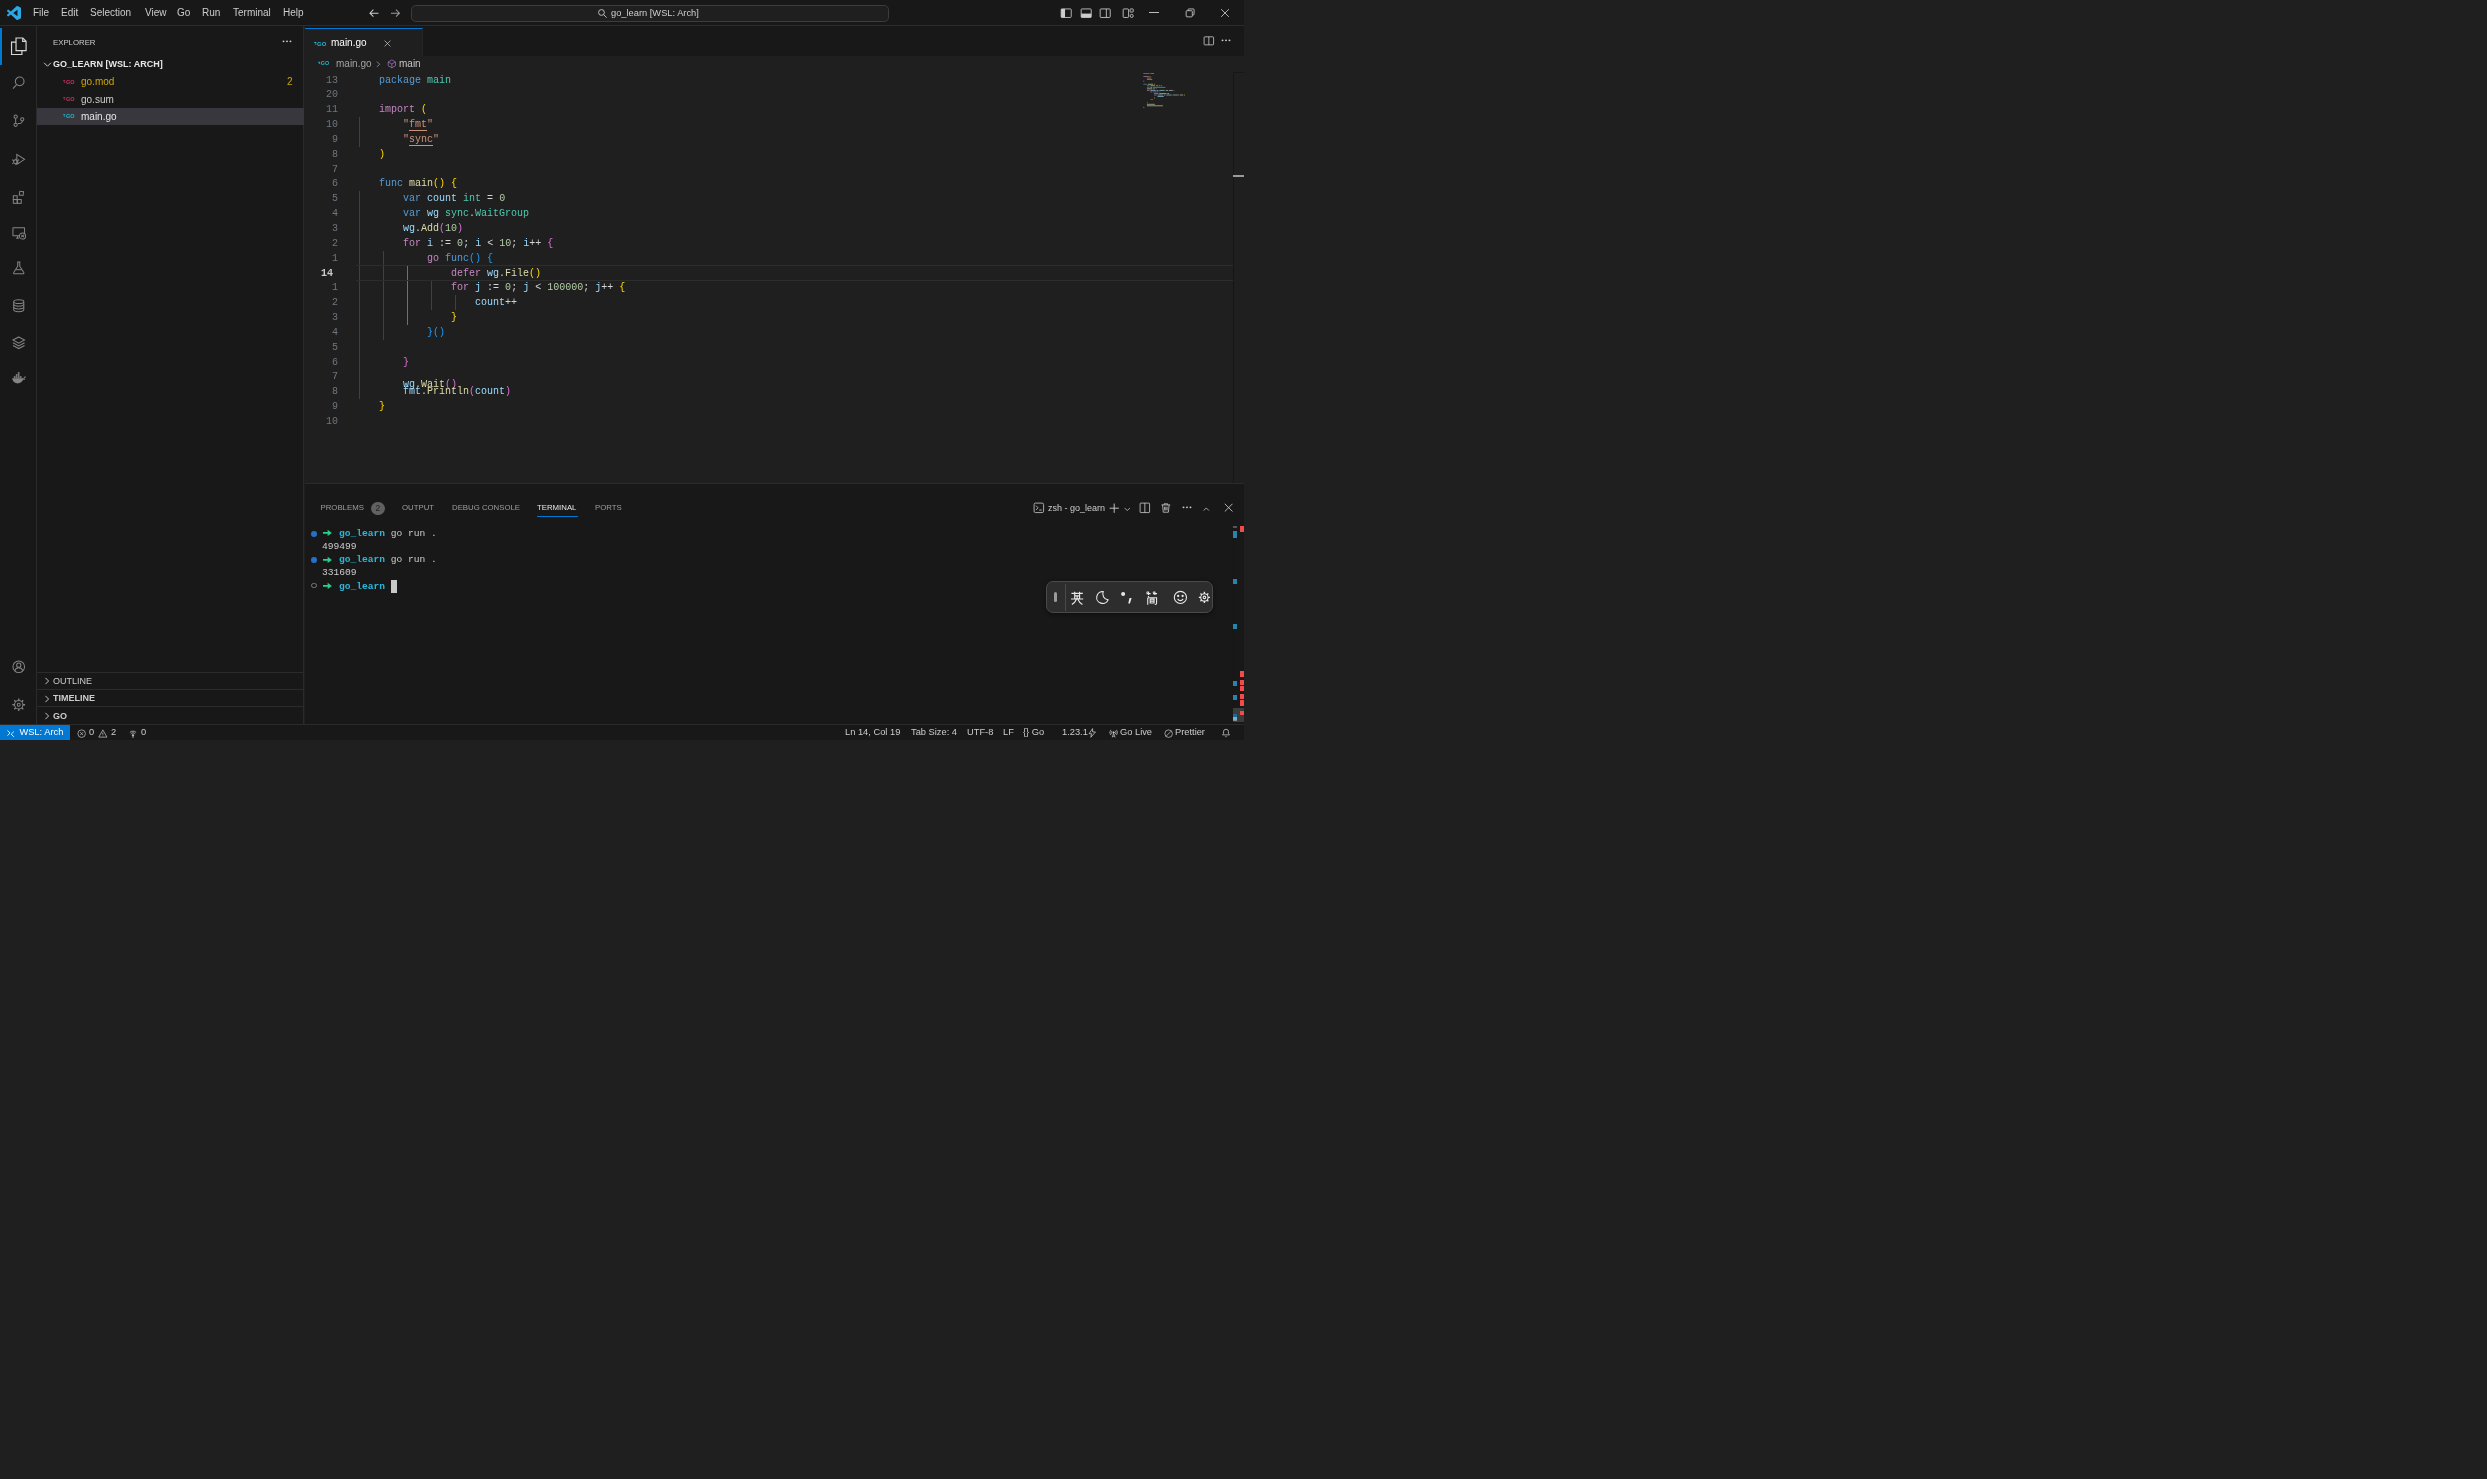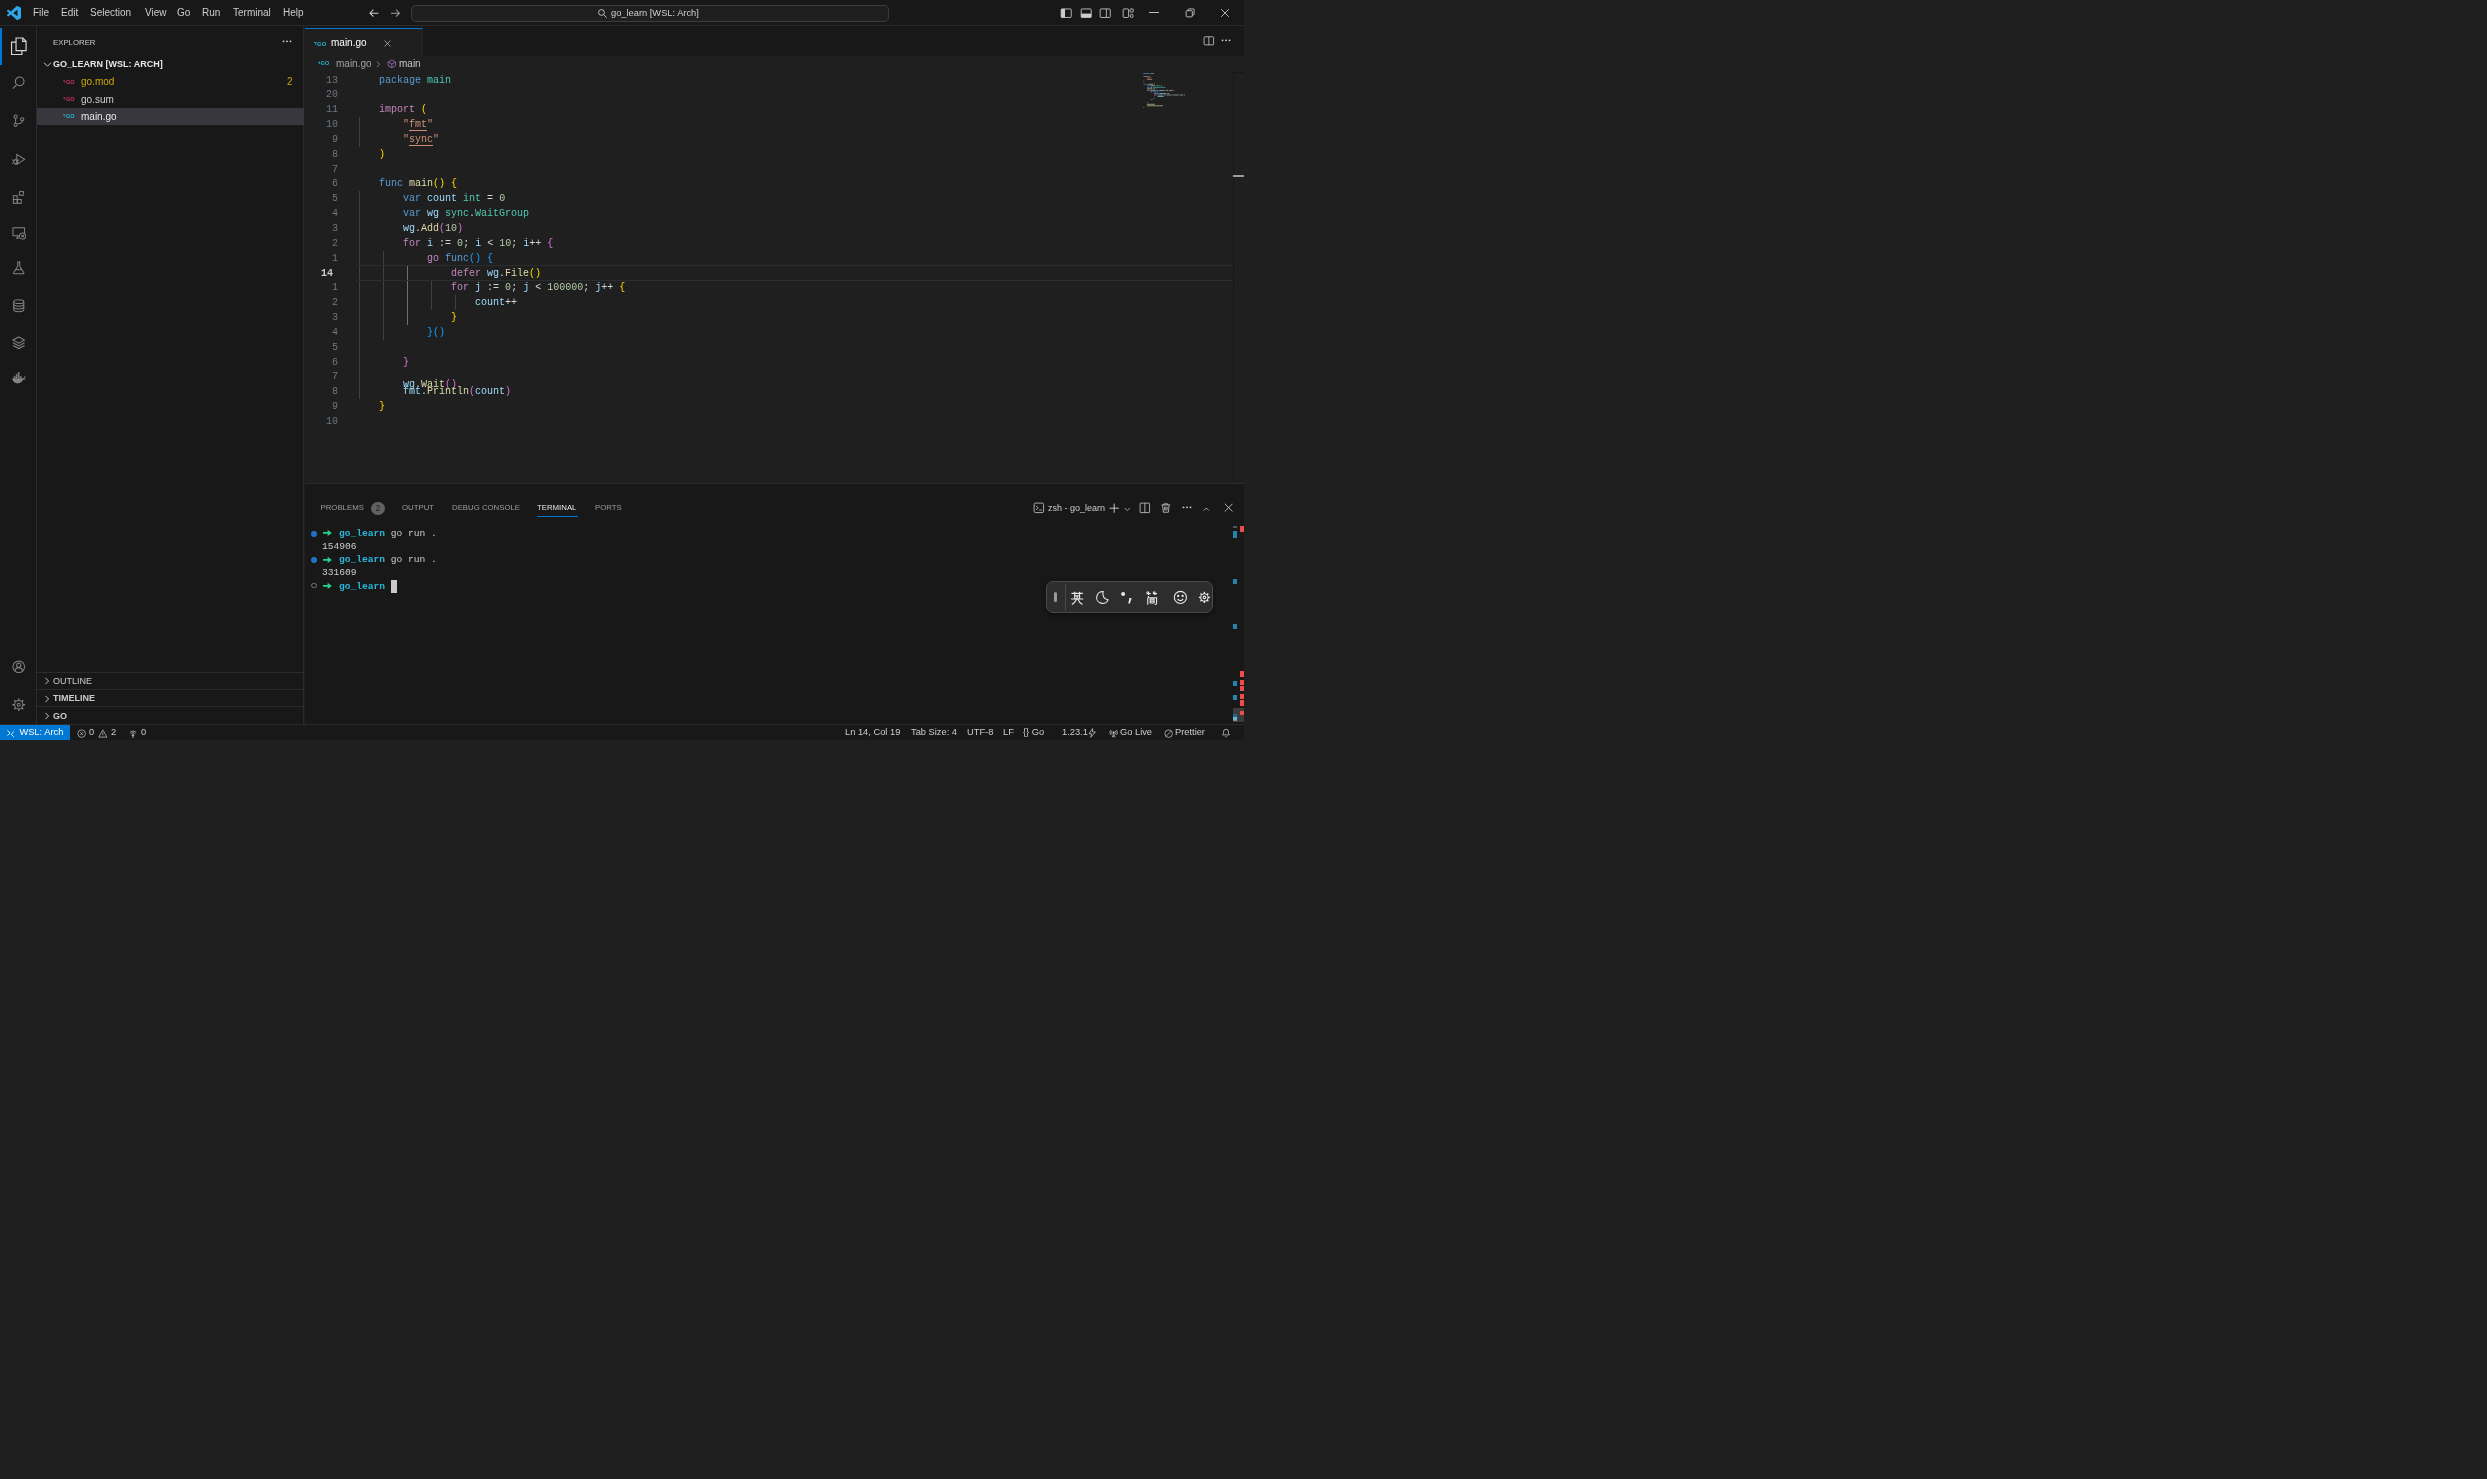--- a/index.html
+++ b/index.html
@@ -414,21 +414,21 @@
     </svg>
   <svg class="abs" style="left:919px;top:19px" width="9.3" height="9.3" viewBox="0 0 12 12" fill="none" stroke="#cccccc" stroke-width="1.1">
       <path d="M1 1 L11 11 M11 1 L1 11"></path>
     </svg>
 
   <div class="abs" style="left:6.2px;top:47px;width:5.8px;height:5.8px;border-radius:50%;background:#2472c8"></div>
   <svg class="abs" style="left:17.5px;top:45px" width="9.3" height="7.8" viewBox="0 0 12 10">
       <path d="M0 4 H6 V1 L11.5 5 L6 9 V6 H0 Z" fill="#23d18b"></path>
     </svg>
   <div class="trow" style="left:34px;top:43px"><b style="color:#29b8db">go_learn</b> go run .</div>
-  <div class="trow" style="left:17px;top:56px">154906</div>
+  <div class="trow" style="left:17px;top:56px">499499</div>
   <div class="abs" style="left:6.2px;top:73px;width:5.8px;height:5.8px;border-radius:50%;background:#2472c8"></div>
   <svg class="abs" style="left:17.5px;top:72px" width="9.3" height="7.8" viewBox="0 0 12 10">
       <path d="M0 4 H6 V1 L11.5 5 L6 9 V6 H0 Z" fill="#23d18b"></path>
     </svg>
   <div class="trow" style="left:34px;top:69px"><b style="color:#29b8db">go_learn</b> go run .</div>
   <div class="trow" style="left:17px;top:82px">331609</div>
   <div class="abs" style="left:6.2px;top:99px;width:5.4px;height:5.4px;border-radius:50%;border:0.9px solid #7a7a7a"></div>
   <svg class="abs" style="left:17.5px;top:98px" width="9.3" height="7.8" viewBox="0 0 12 10">
       <path d="M0 4 H6 V1 L11.5 5 L6 9 V6 H0 Z" fill="#23d18b"></path>
     </svg>

